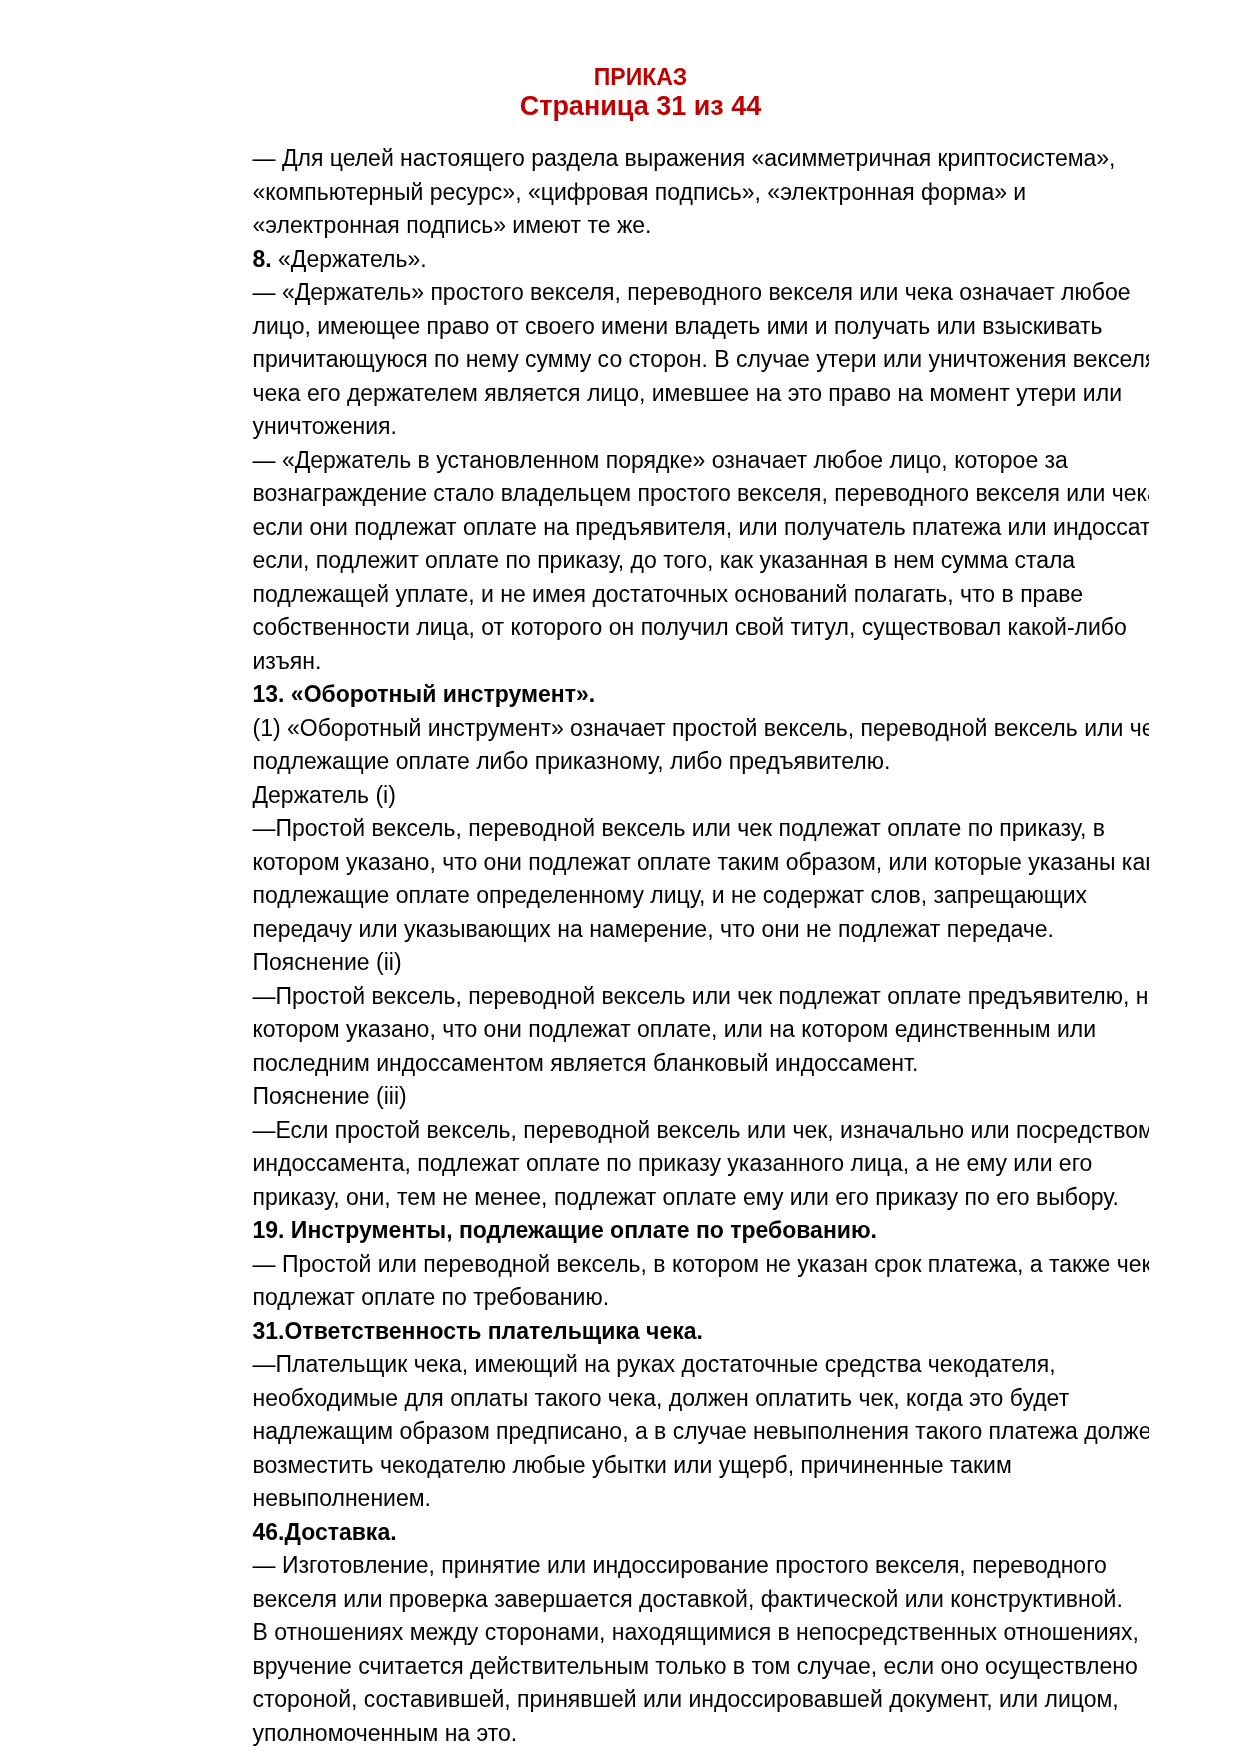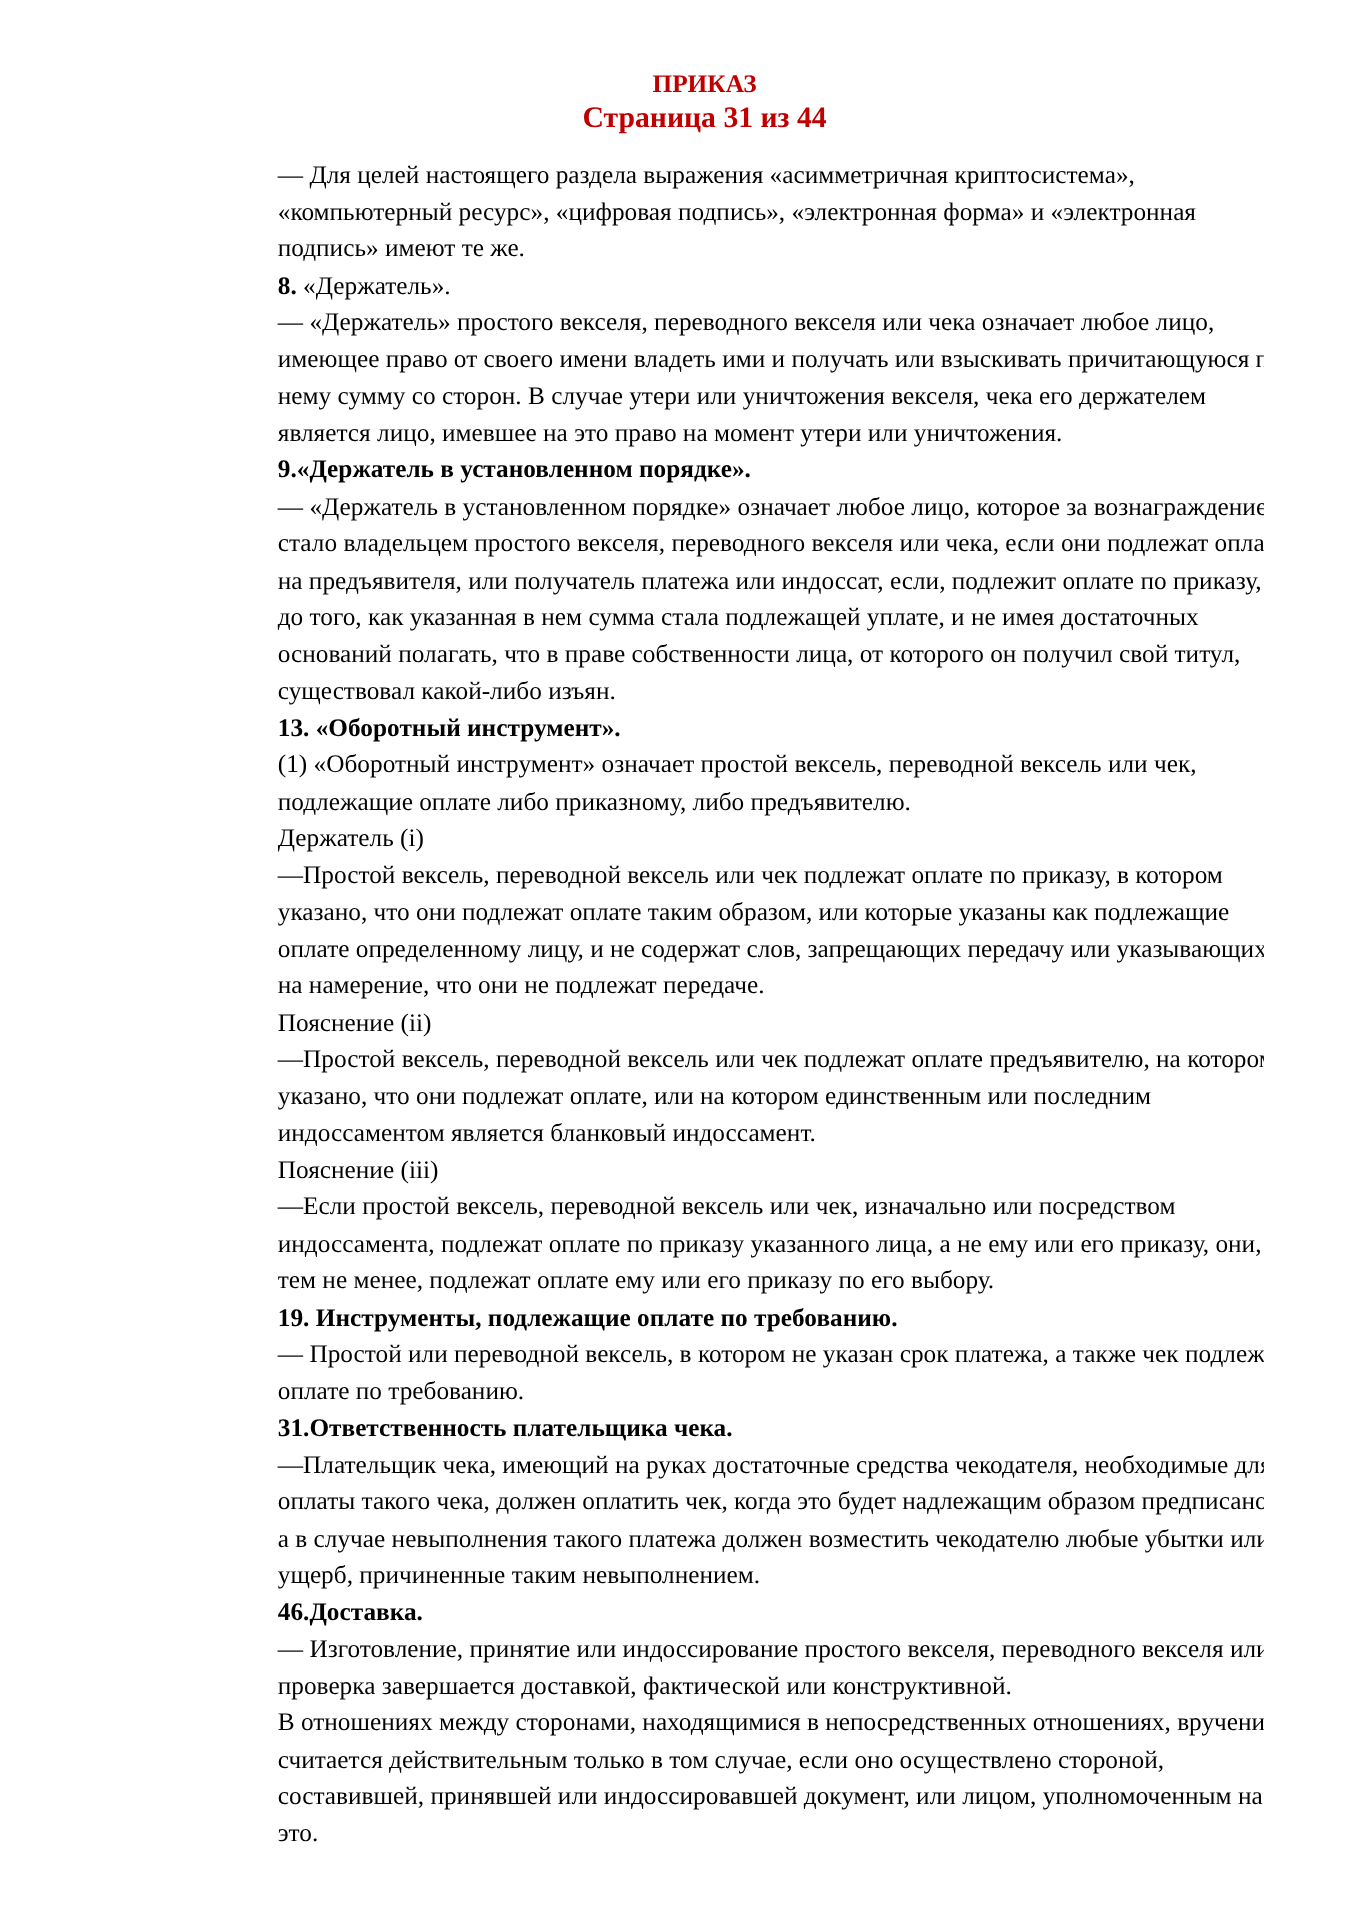--- a/index.html
+++ b/index.html
@@ -7,21 +7,21 @@
     padding: 0;
     background: #ffffff;
   }
   .page {
     width: 1056px;
     height: 1755px;
     margin: 0 auto;
     background: #ffffff;
     box-sizing: border-box;
     padding: 62px 120px 0 160px;
-    font-family: Liberation Serif, serif;
+    font-family: Liberation Sans, sans-serif;
     color: #000000;
     overflow: hidden;
   }
   .doc-header {
     text-align: center;
     font-weight: bold;
     
   }
   .doc-title {
     font-size: 23px;
@@ -53,21 +53,20 @@
 
 <div class="page">
   <div class="doc-header" style="color: rgb(192, 0, 0);">
     <p class="doc-title">ПРИКАЗ</p>
     <p class="doc-page-indicator">Страница 31 из 44</p>
   </div>
   <div class="doc-body" id="doc-body">
       <p class="block"><span>— Для целей настоящего раздела выражения «асимметричная криптосистема», «компьютерный ресурс», «цифровая подпись», «электронная форма» и «электронная подпись» имеют те же.</span></p>
       <p class="block"><span class="lead">8.</span><span> «Держатель».</span></p>
       <p class="block"><span>— «Держатель» простого векселя, переводного векселя или чека означает любое лицо, имеющее право от своего имени владеть ими и получать или взыскивать причитающуюся по нему сумму со сторон. В случае утери или уничтожения векселя, чека его держателем является лицо, имевшее на это право на момент утери или уничтожения.</span></p>
-      <p class="block"><span class="lead">9.«Держатель в установленном порядке».</span></p>
       <p class="block"><span>— «Держатель в установленном порядке» означает любое лицо, которое за вознаграждение стало владельцем простого векселя, переводного векселя или чека, если они подлежат оплате на предъявителя, или получатель платежа или индоссат, если, подлежит оплате по приказу, до того, как указанная в нем сумма стала подлежащей уплате, и не имея достаточных оснований полагать, что в праве собственности лица, от которого он получил свой титул, существовал какой-либо изъян.</span></p>
       <p class="block"><span class="lead">13. «Оборотный инструмент».</span></p>
       <p class="block"><span>(1) «Оборотный инструмент» означает простой вексель, переводной вексель или чек, подлежащие оплате либо приказному, либо предъявителю.</span></p>
       <p class="block"><span>Держатель (i)</span></p>
       <p class="block"><span>—Простой вексель, переводной вексель или чек подлежат оплате по приказу, в котором указано, что они подлежат оплате таким образом, или которые указаны как подлежащие оплате определенному лицу, и не содержат слов, запрещающих передачу или указывающих на намерение, что они не подлежат передаче.</span></p>
       <p class="block"><span>Пояснение (ii)</span></p>
       <p class="block"><span>—Простой вексель, переводной вексель или чек подлежат оплате предъявителю, на котором указано, что они подлежат оплате, или на котором единственным или последним индоссаментом является бланковый индоссамент.</span></p>
       <p class="block"><span>Пояснение (iii)</span></p>
       <p class="block"><span>—Если простой вексель, переводной вексель или чек, изначально или посредством индоссамента, подлежат оплате по приказу указанного лица, а не ему или его приказу, они, тем не менее, подлежат оплате ему или его приказу по его выбору.</span></p>
       <p class="block"><span class="lead">19. Инструменты, подлежащие оплате по требованию.</span></p>

